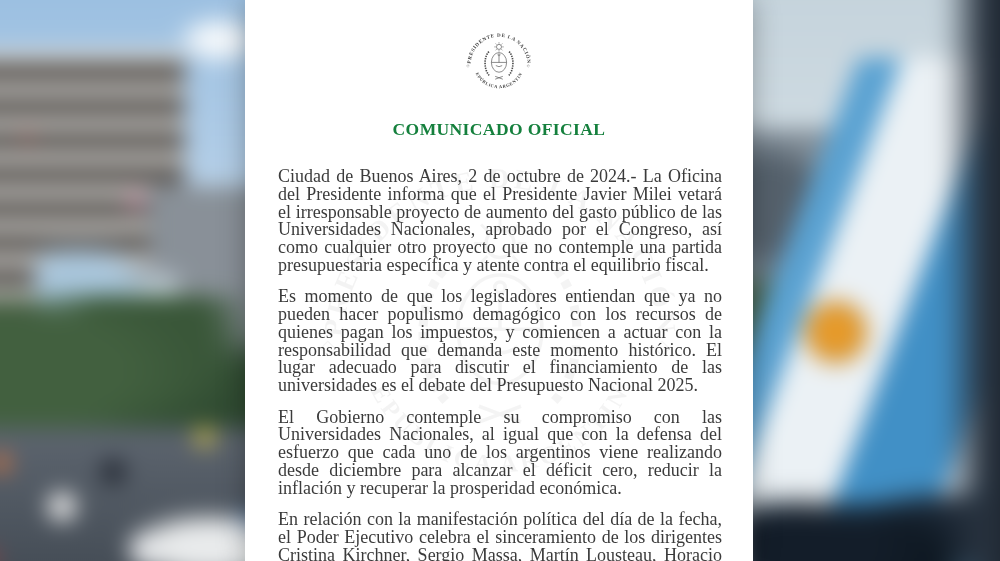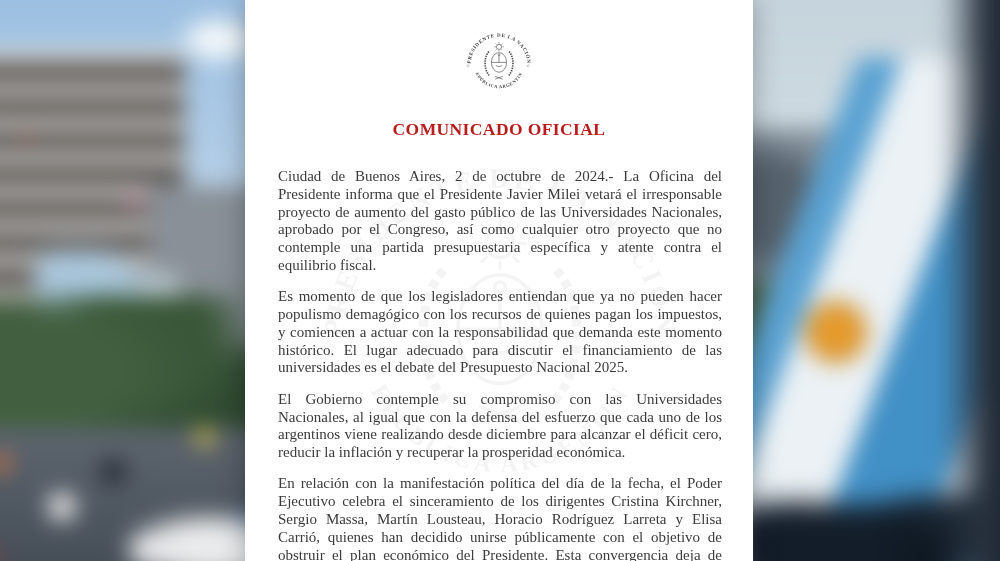--- a/index.html
+++ b/index.html
@@ -80,28 +80,28 @@
 
   
   .panel{
     position:absolute;left:245px;top:0;width:508px;height:561px;
     background:#ffffff;box-shadow:0 0 26px rgba(0,0,0,.30);
     display:flex;flex-direction:column;align-items:center;
   }
   .seal{width:76px;height:76px;margin-top:26px;flex:none;}
   .doc-title{
     margin:17px 0 0 0;font-size:17.5px;font-weight:700;letter-spacing:.4px;
-    color:#b91c1c;text-align:center;position:relative;z-index:1;
+    color:#15803d;text-align:center;position:relative;z-index:1;
   }
   .doc-body{
     position:relative;z-index:1;margin-top:28px;padding:0 31px 0 33px;
     width:100%;box-sizing:border-box;
   }
   .doc-body p{
-    margin:0 0 13.5px 0;font-size:15px;line-height:17.8px;color:#3b3b3b;
+    margin:0 0 13.5px 0;font-size:18px;line-height:17.8px;color:#3b3b3b;
     text-align:justify;
     font-family:Liberation Serif, serif;
   }
   .watermark{
     position:absolute;left:45px;top:128px;width:420px;height:420px;
     opacity:.055;z-index:0;pointer-events:none;
   }
 </style>
 </head>
 <body>

